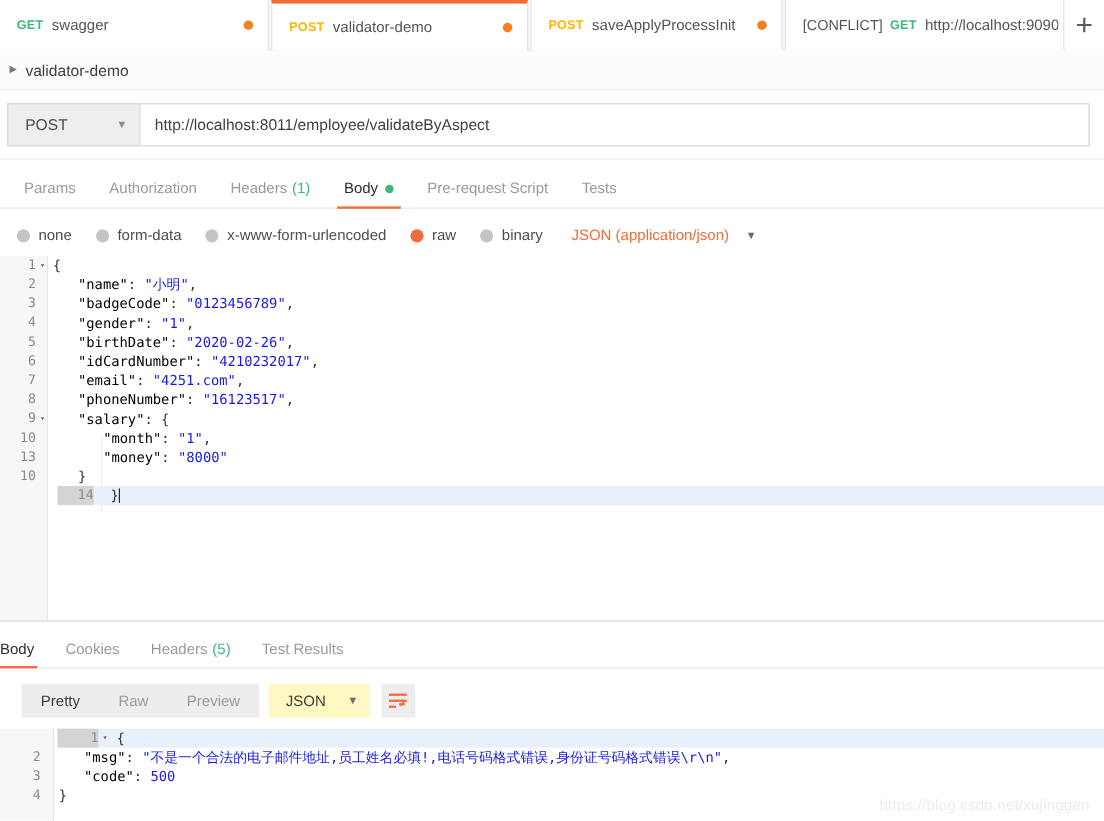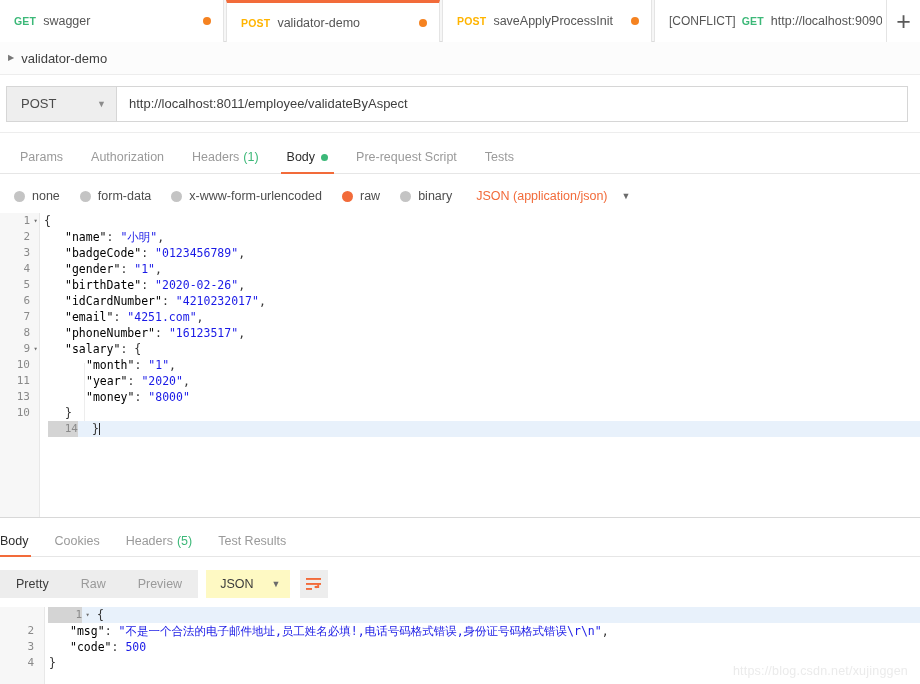--- a/index.html
+++ b/index.html
@@ -190,21 +190,21 @@
   .restab.sel { color: #2d2d2d; }
   .restab.sel:after {
     content: ""; position: absolute; left: 0; right: 10px; bottom: -1px;
     height: 2px; background: #f26b3a;
   }
   .restab .cnt { color: #3cb878; margin-left: 4px; }
 
   
   .restool {
     position: absolute; left: 0; top: 565px; width: 920px; height: 38px;
-    display: flex; align-items: center; padding-left: 0;
+    display: flex; align-items: center; padding-left: 18px;
   }
   .segbtn {
     height: 28px; background: #ededed;
     display: flex; align-items: center;
   }
   .segbtn .sb {
     padding: 0 16px; font-size: 12.5px; color: #9a9a9a;
     height: 28px; display: flex; align-items: center;
   }
   .segbtn .sb.on { color: #3c3c3c; }
@@ -338,21 +338,20 @@
         <div class="cline"><span class="ln">1</span><span class="fold">▾</span><span class="ctxt" style="left: 44px;"><span class="p">{</span></span></div>
         <div class="cline"><span class="ln">2</span><span class="ctxt" style="left: 65px;"><span class="k">"name"</span><span class="p">: </span><span class="s">"小明"</span><span class="p">,</span></span></div>
         <div class="cline"><span class="ln">3</span><span class="ctxt" style="left: 65px;"><span class="k">"badgeCode"</span><span class="p">: </span><span class="s">"0123456789"</span><span class="p">,</span></span></div>
         <div class="cline"><span class="ln">4</span><span class="ctxt" style="left: 65px;"><span class="k">"gender"</span><span class="p">: </span><span class="s">"1"</span><span class="p">,</span></span></div>
         <div class="cline"><span class="ln">5</span><span class="ctxt" style="left: 65px;"><span class="k">"birthDate"</span><span class="p">: </span><span class="s">"2020-02-26"</span><span class="p">,</span></span></div>
         <div class="cline"><span class="ln">6</span><span class="ctxt" style="left: 65px;"><span class="k">"idCardNumber"</span><span class="p">: </span><span class="s">"4210232017"</span><span class="p">,</span></span></div>
         <div class="cline"><span class="ln">7</span><span class="ctxt" style="left: 65px;"><span class="k">"email"</span><span class="p">: </span><span class="s">"4251.com"</span><span class="p">,</span></span></div>
         <div class="cline"><span class="ln">8</span><span class="ctxt" style="left: 65px;"><span class="k">"phoneNumber"</span><span class="p">: </span><span class="s">"16123517"</span><span class="p">,</span></span></div>
         <div class="cline"><span class="ln">9</span><span class="fold">▾</span><span class="ctxt" style="left: 65px;"><span class="k">"salary"</span><span class="p">: {</span></span></div>
         <div class="cline"><span class="ln">10</span><span class="ctxt" style="left: 86px;"><span class="k">"month"</span><span class="p">: </span><span class="s">"1"</span><span class="p">,</span></span></div>
-        <div class="cline"><span class="ln">11</span><span class="ctxt" style="left: 86px;"><span class="k">"year"</span><span class="p">: </span><span class="s">"2020"</span><span class="p">,</span></span></div>
         <div class="cline"><span class="ln">13</span><span class="ctxt" style="left: 86px;"><span class="k">"money"</span><span class="p">: </span><span class="s">"8000"</span></span></div>
         <div class="cline"><span class="ln">10</span><span class="ctxt" style="left: 65px;"><span class="p">}</span></span></div>
         <div class="cline hl"><span class="ln">14</span><span class="ctxt" style="left: 44px;"><span class="p">}</span><span class="cursor"></span></span></div>
       </div>
   </div>
 
   <div class="resptabs">
     <div class="restab first sel">
       <span>Body</span>
     </div>

